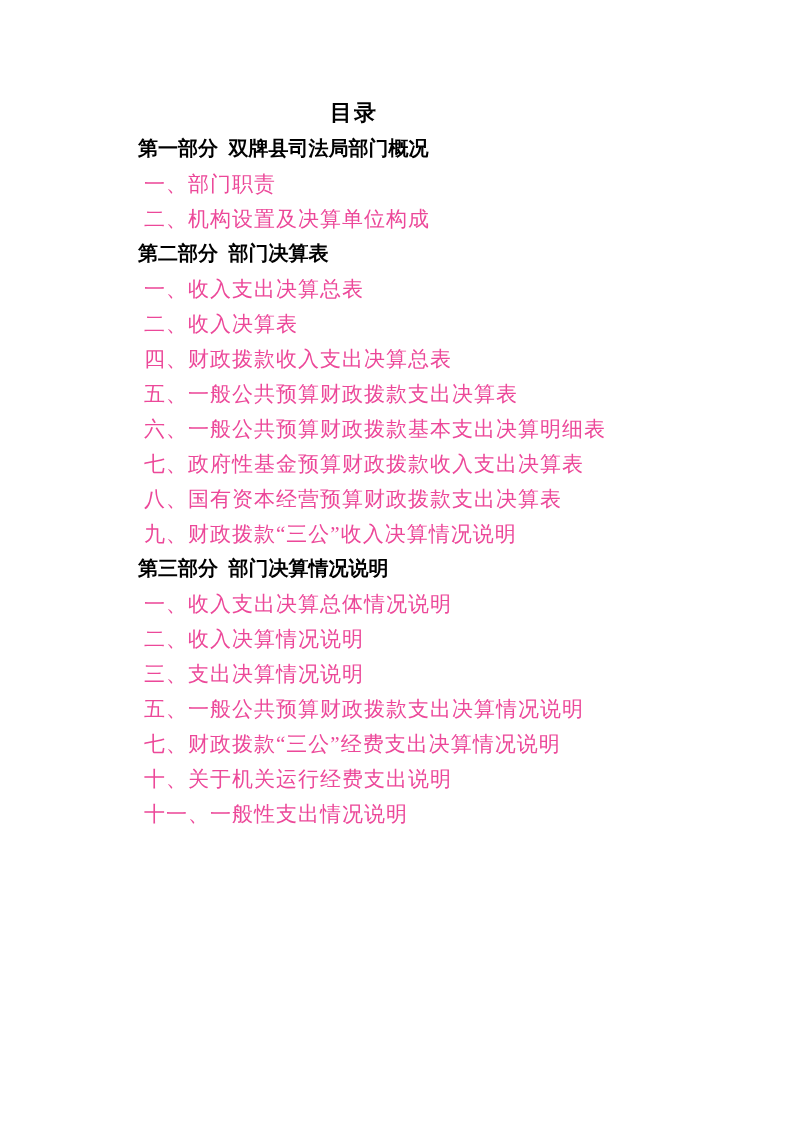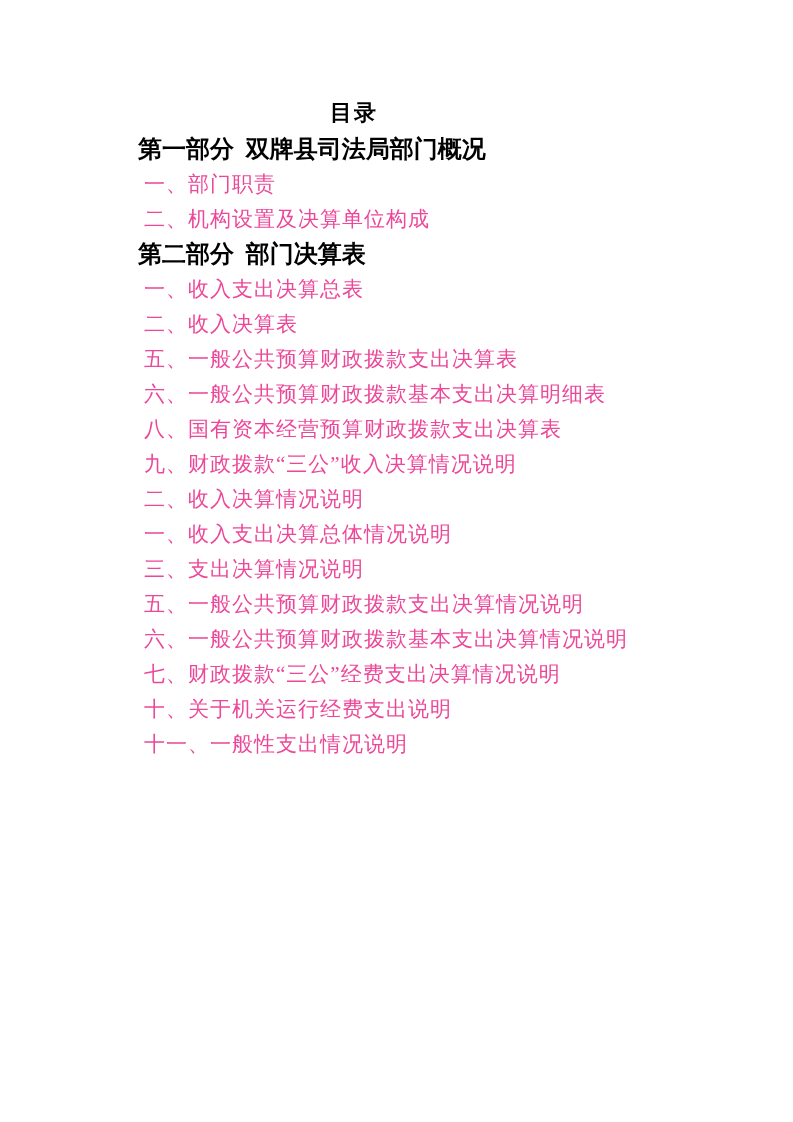--- a/index.html
+++ b/index.html
@@ -29,21 +29,21 @@
   }
   .toc {
     margin-top: 1px;
   }
   .toc-heading {
     height: 35px;
     display: flex;
     align-items: center;
     font-family: "Liberation Sans", "DejaVu Sans", sans-serif;
     font-weight: bold;
-    font-size: 24px;
+    font-size: 20px;
     color: #000000;
     word-spacing: 5px;
     white-space: pre;
   }
   .toc-item {
     height: 35px;
     display: flex;
     align-items: center;
     font-size: 21px;
     letter-spacing: 1px;
@@ -62,28 +62,30 @@
 
   <div class="toc">
 
     <div class="toc-heading">第一部分 双牌县司法局部门概况</div>
     <div class="toc-item">一、部门职责</div>
     <div class="toc-item">二、机构设置及决算单位构成</div>
 
     <div class="toc-heading">第二部分 部门决算表</div>
     <div class="toc-item">一、收入支出决算总表</div>
     <div class="toc-item">二、收入决算表</div>
+    <div class="toc-item">四、财政拨款收入支出决算总表</div>
     <div class="toc-item">五、一般公共预算财政拨款支出决算表</div>
     <div class="toc-item">六、一般公共预算财政拨款基本支出决算明细表</div>
+    <div class="toc-item">七、政府性基金预算财政拨款收入支出决算表</div>
     <div class="toc-item">八、国有资本经营预算财政拨款支出决算表</div>
     <div class="toc-item">九、财政拨款“三公”收入决算情况说明</div>
 
+    <div class="toc-heading">第三部分 部门决算情况说明</div>
+    <div class="toc-item">一、收入支出决算总体情况说明</div>
     <div class="toc-item">二、收入决算情况说明</div>
-    <div class="toc-item">一、收入支出决算总体情况说明</div>
     <div class="toc-item">三、支出决算情况说明</div>
     <div class="toc-item">五、一般公共预算财政拨款支出决算情况说明</div>
-    <div class="toc-item">六、一般公共预算财政拨款基本支出决算情况说明</div>
     <div class="toc-item">七、财政拨款“三公”经费支出决算情况说明</div>
     <div class="toc-item">十、关于机关运行经费支出说明</div>
     <div class="toc-item">十一、一般性支出情况说明</div>
 
   </div>
 </div>
 
 </body></html>

